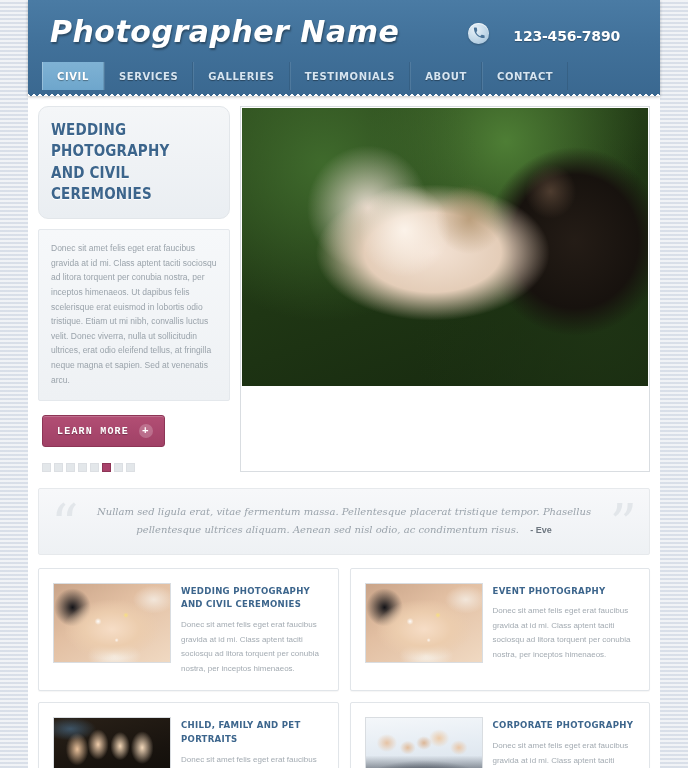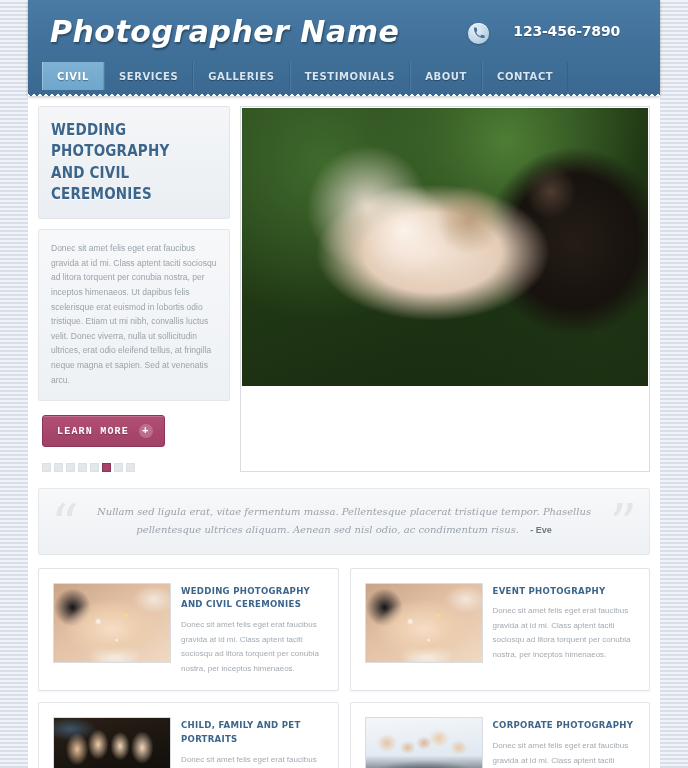--- a/index.html
+++ b/index.html
@@ -45,21 +45,21 @@
     font-style: italic;
     font-weight: bold;
     font-size: 30px;
     color: #ffffff;
     letter-spacing: 0.5px;
     text-shadow: 1px 2px 2px rgba(0,0,0,0.35);
     white-space: nowrap;
   }
   .phone-block {
     display: flex;
-    align-items: flex-start;
+    align-items: flex-end;
     gap: 24px;
     padding-top: 4px;
   }
   .phone-icon {
     width: 21px; height: 21px;
     border-radius: 50%;
     background: radial-gradient(circle at 35% 30%, #e8f1f8 0%, #bcd4e6 60%, #9dbdd6 100%);
     display: flex; align-items: center; justify-content: center;
     box-shadow: inset 0 1px 1px rgba(255,255,255,0.8), 0 1px 2px rgba(0,0,0,0.25);
   }
@@ -126,21 +126,21 @@
     gap: 0;
   }
   .hero-left {
     width: 202px;
     flex: 0 0 202px;
     padding-right: 10px;
   }
   .hero-title-box {
     background: linear-gradient(to bottom, #f4f6f8 0%, #eaeef2 100%);
     border: 1px solid #e2e6ea;
-    border-radius: 2px;
+    border-radius: 10px;
     padding: 13px 10px 13px 12px;
     margin-bottom: 10px;
   }
   .hero-title {
     font-family: "DejaVu Sans Condensed", "DejaVu Sans", sans-serif;
     font-size: 15px;
     font-weight: bold;
     line-height: 1.42;
     color: #3c658c;
     letter-spacing: 0.2px;

